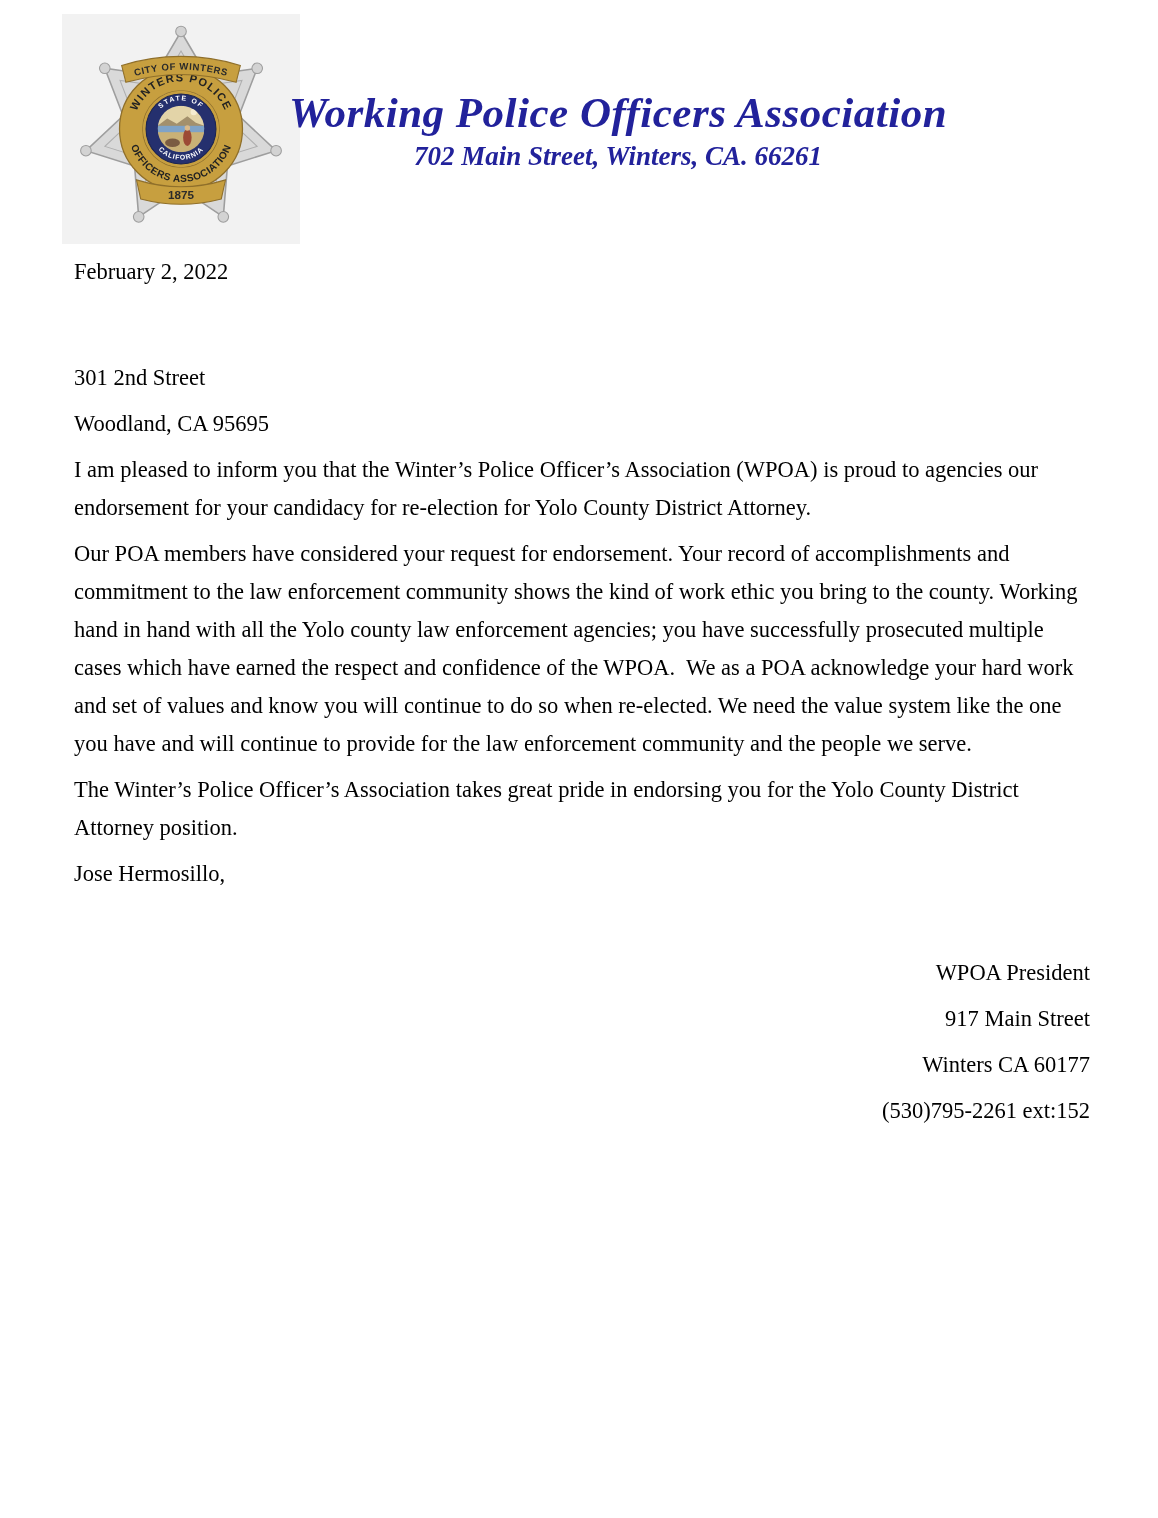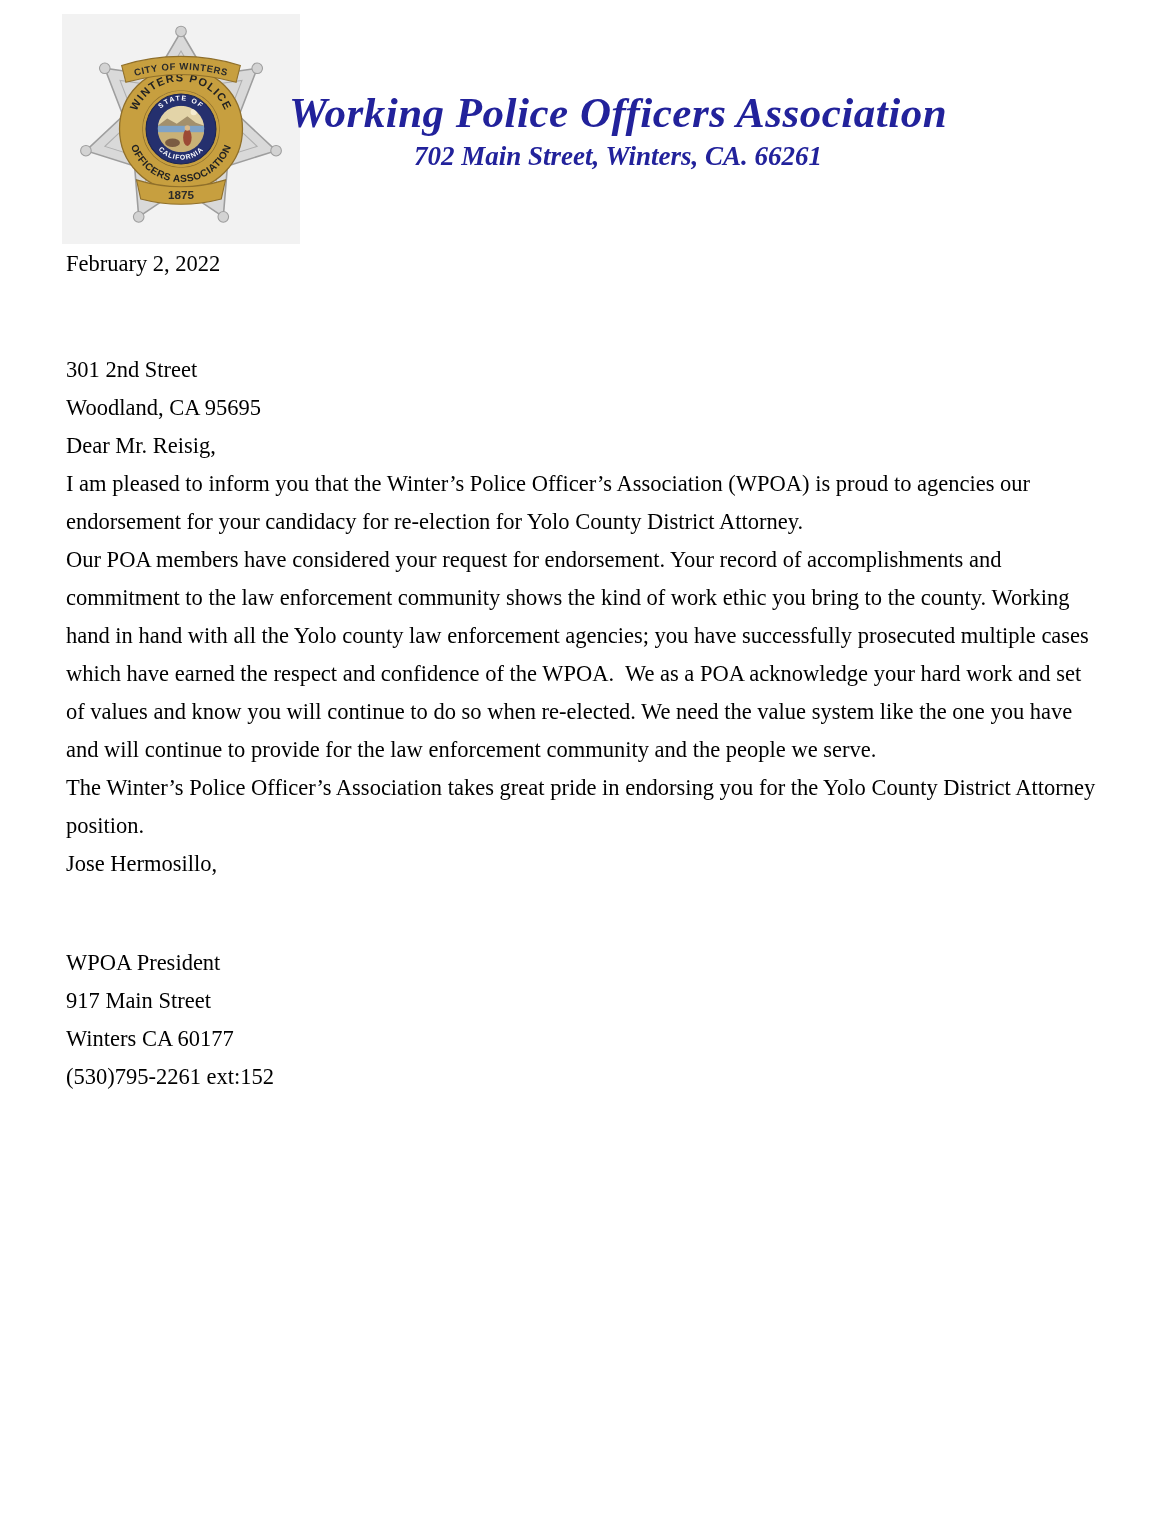--- a/index.html
+++ b/index.html
@@ -29,29 +29,29 @@
   }
   .org-address {
     font-size: 27px; font-weight: bold; font-style: italic; margin-top: 5px;
   }
 
   
   .letter-body {
     margin-left: 66px; margin-right: 62px; width: 1032px;
     font-size: 22.5px; line-height: 38px;
   }
-  .letter-body p { margin: 0; }
+  .letter-body p { margin: 8px; }
   .date { margin-top: 55px; }
   .recipient { margin-top: 68px; }
   .salutation { margin-top: 80px; }
   .para { margin-top: 18px; white-space: pre-wrap; }
   .p2 { margin-top: 21px; }
   .p3 { margin-top: 19px; }
   .sig-name { margin-top: 140px; }
-  .sig-block { margin-top: 61px; }
+  .sig-block { margin-top: 61px; text-align: right; }
 
   
   .badge-svg { width: 212px; height: 222px; display: block; }
 </style>
 </head>
 <body>
 
 <div class="page">
 
   <header class="letterhead">
@@ -143,21 +143,20 @@
 
   <main class="letter-body">
 
     <p class="date">February 2, 2022</p>
 
     <div class="recipient">
       <p>301 2nd Street</p>
       <p>Woodland, CA 95695</p>
     </div>
 
-    <p class="salutation">Dear Mr. Reisig,</p>
 
     <p class="para p1">I am pleased to inform you that the Winter’s Police Officer’s Association (WPOA) is proud to agencies our endorsement for your candidacy for re-election for Yolo County District Attorney.</p>
     <p class="para p2">Our POA members have considered your request for endorsement. Your record of accomplishments and commitment to the law enforcement community shows the kind of work ethic you bring to the county. Working hand in hand with all the Yolo county law enforcement agencies; you have successfully prosecuted multiple cases which have earned the respect and confidence of the WPOA.  We as a POA acknowledge your hard work and set of values and know you will continue to do so when re-elected. We need the value system like the one you have and will continue to provide for the law enforcement community and the people we serve.</p>
     <p class="para p3">The Winter’s Police Officer’s Association takes great pride in endorsing you for the Yolo County District Attorney position.</p>
 
     <p class="sig-name">Jose Hermosillo,</p>
 
     <div class="sig-block">
       <p>WPOA President</p>
       <p>917 Main Street</p>

